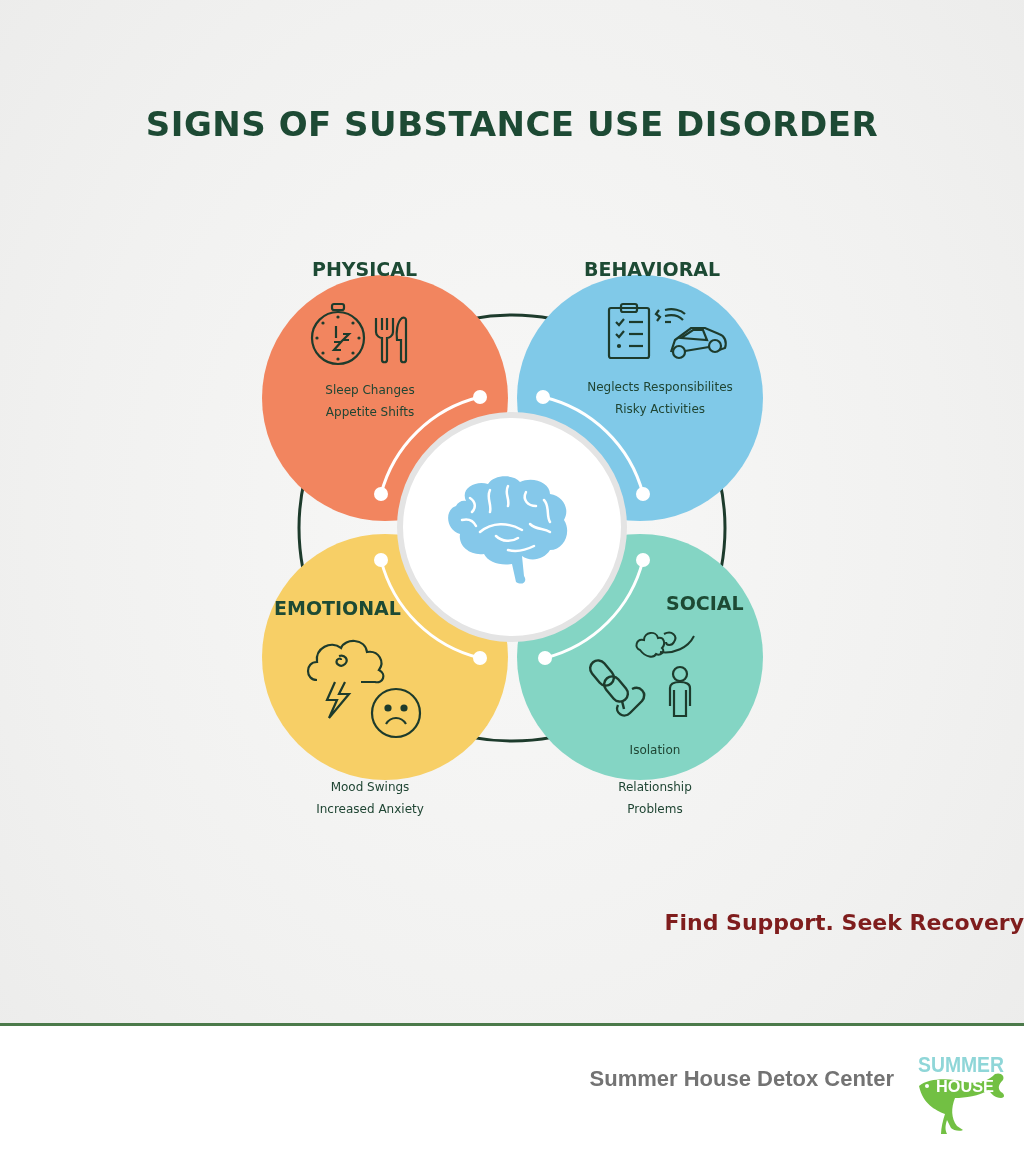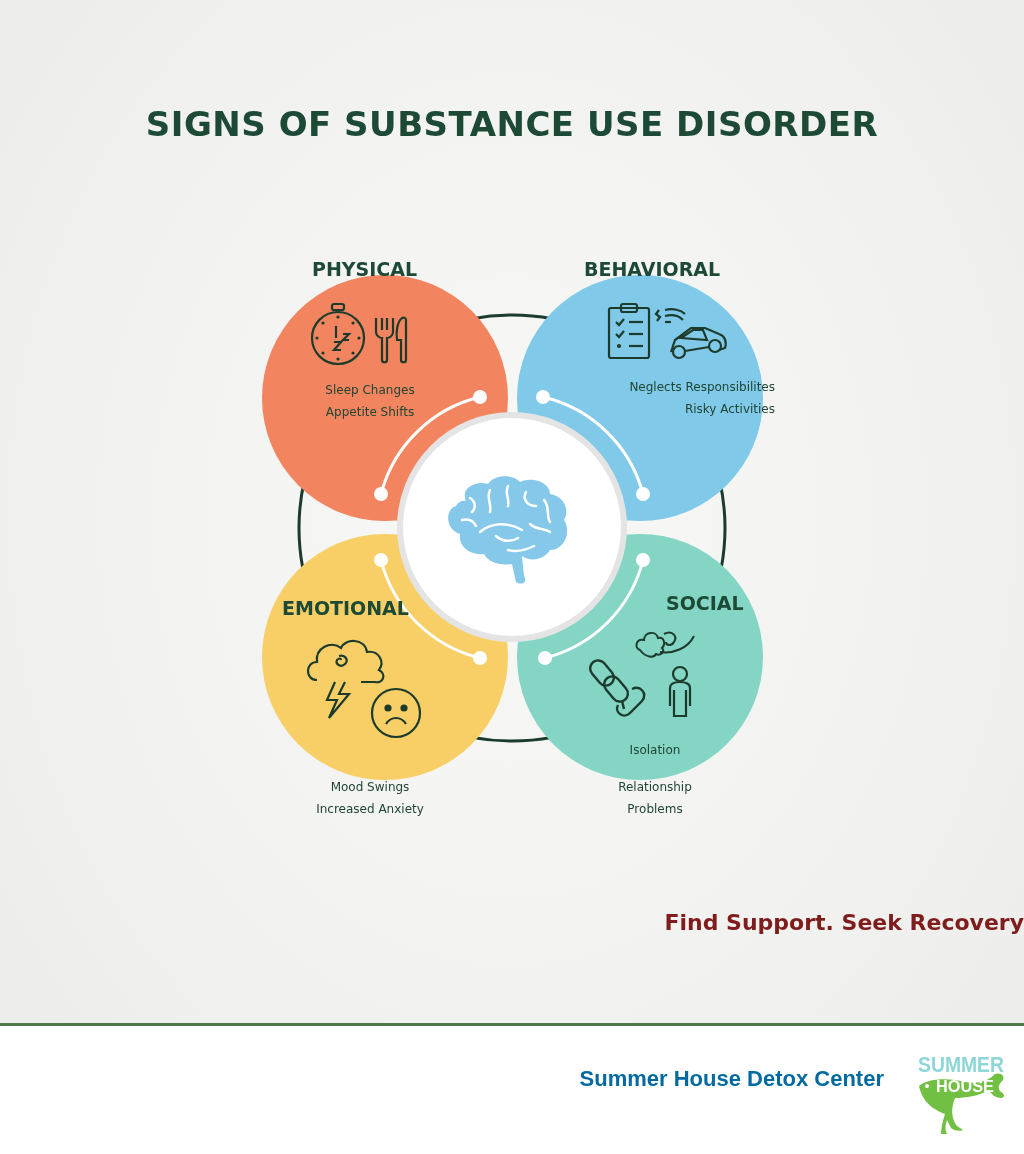--- a/index.html
+++ b/index.html
@@ -27,22 +27,22 @@
     position:absolute; left:0; width:1024px; top:910px; text-align:right;
     font-weight:bold; font-size:22px; color:#7f1d1d;
   }
   .footer-line {
     position:absolute; left:0; top:1023px; width:1024px; height:3px; background:#4b7a4a;
   }
   .footer {
     position:absolute; left:0; top:1026px; width:1024px; height:128px; background:#ffffff;
   }
   .org-name {
-    position:absolute; right:140px; top:40px; font-family:"Liberation Sans", sans-serif;
-    font-weight:bold; font-size:22px; color:#0369a1; text-align:right; white-space:nowrap;margin-left:42px;
+    position:absolute; right:130px; top:40px; font-family:"Liberation Sans", sans-serif;
+    font-weight:bold; font-size:22px; color:#737373; text-align:right; white-space:nowrap;margin-left:42px;
   }
   .org-url {
     position:absolute; right:124px; top:64px; font-family:"Liberation Sans", sans-serif;
     font-size:19px; color:#666666; text-align:right; white-space:nowrap;
   }
   .logo { position:absolute; left:915px; top:22px; width:92px; height:90px; }
 </style>
 </head>
 <body>
 
@@ -164,28 +164,28 @@
   </g>
   <g fill="none" stroke="#1d3b2c" stroke-width="2.2" transform="translate(666,666)">
     <circle cx="14" cy="8" r="7"></circle>
     <path d="M4 40 v-18 c0 -4 4 -6 10 -6 c6 0 10 2 10 6 v18"></path>
     <path d="M8 24 v26 h12 v-26"></path>
   </g>
 </svg>
 
 <div class="cat-label" style="left:312px;top:258px;">PHYSICAL</div>
 <div class="cat-label" style="left:584px;top:258px;">BEHAVIORAL</div>
-<div class="cat-label" style="left:282px;top:597px;">EMOTIONAL</div>
+<div class="cat-label" style="left:274px;top:597px;">EMOTIONAL</div>
 <div class="cat-label" style="left:666px;top:592px;">SOCIAL</div>
 
 <div class="sign-text" style="left:260px;width:220px;top:379px;">
   <span>Sleep Changes</span>
   <span>Appetite Shifts</span>
 </div>
-<div class="sign-text" style="left:545px;width:230px;top:376px;text-align:right;">
+<div class="sign-text" style="left:545px;width:230px;top:376px;">
   <span>Neglects Responsibilites</span>
   <span>Risky Activities</span>
 </div>
 <div class="sign-text" style="left:260px;width:220px;top:776px;">
   <span>Mood Swings</span>
   <span>Increased Anxiety</span>
 </div>
 <div class="sign-text" style="left:555px;width:200px;top:726px;margin-top:13px;">
   <span>Isolation</span>
 </div>

